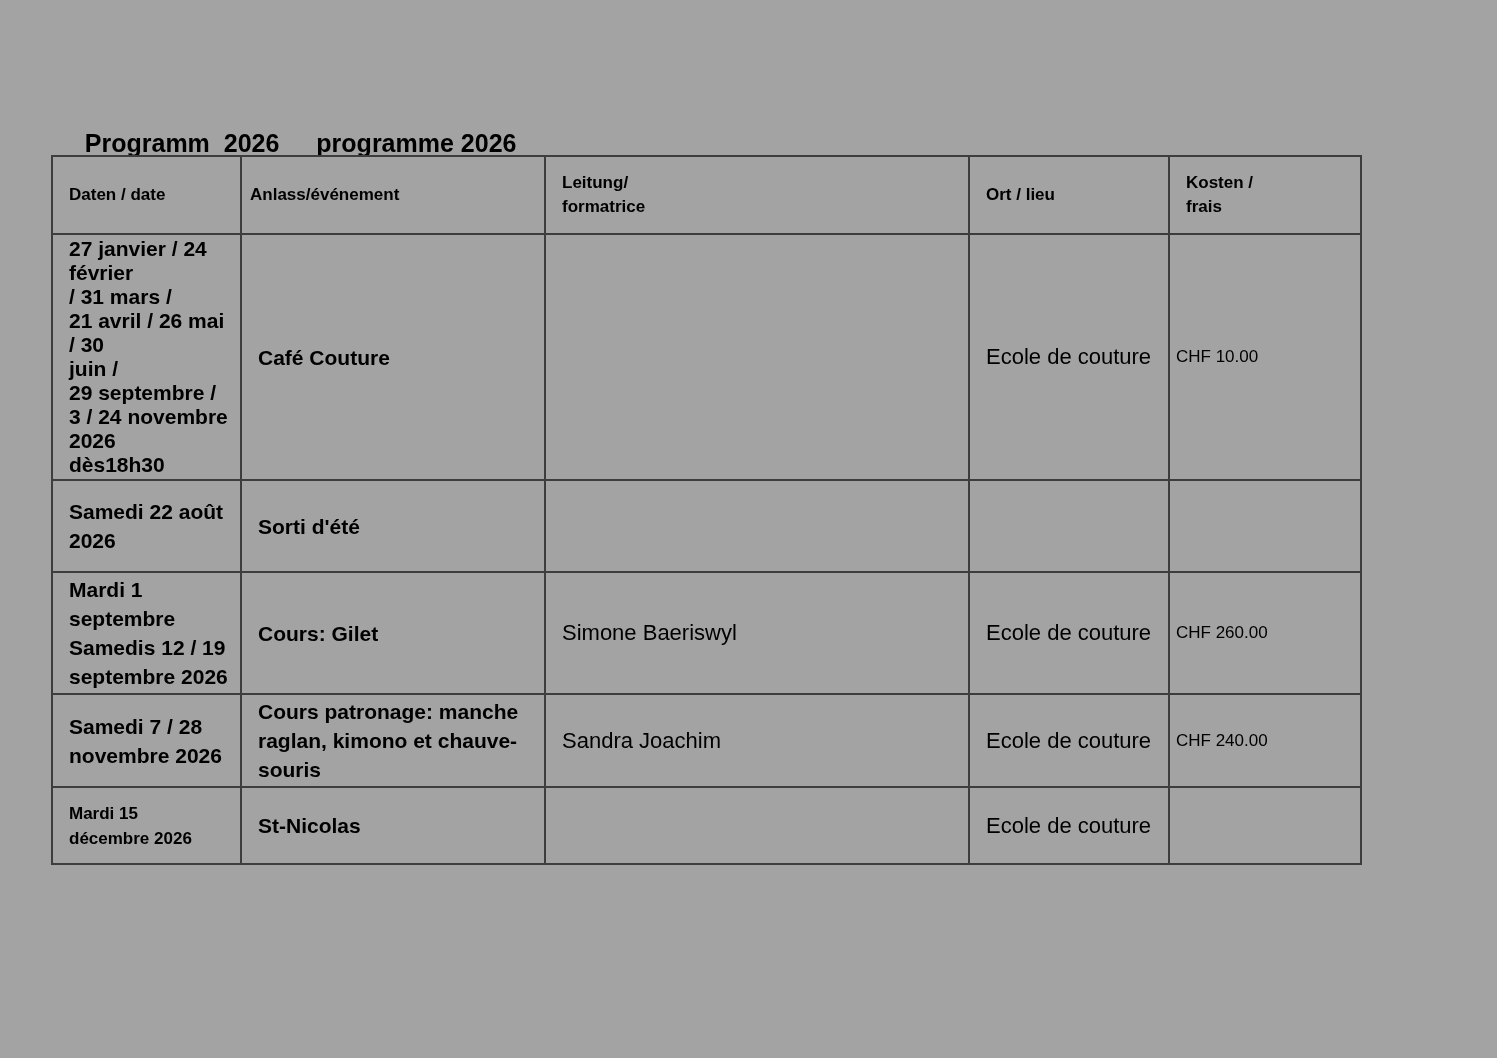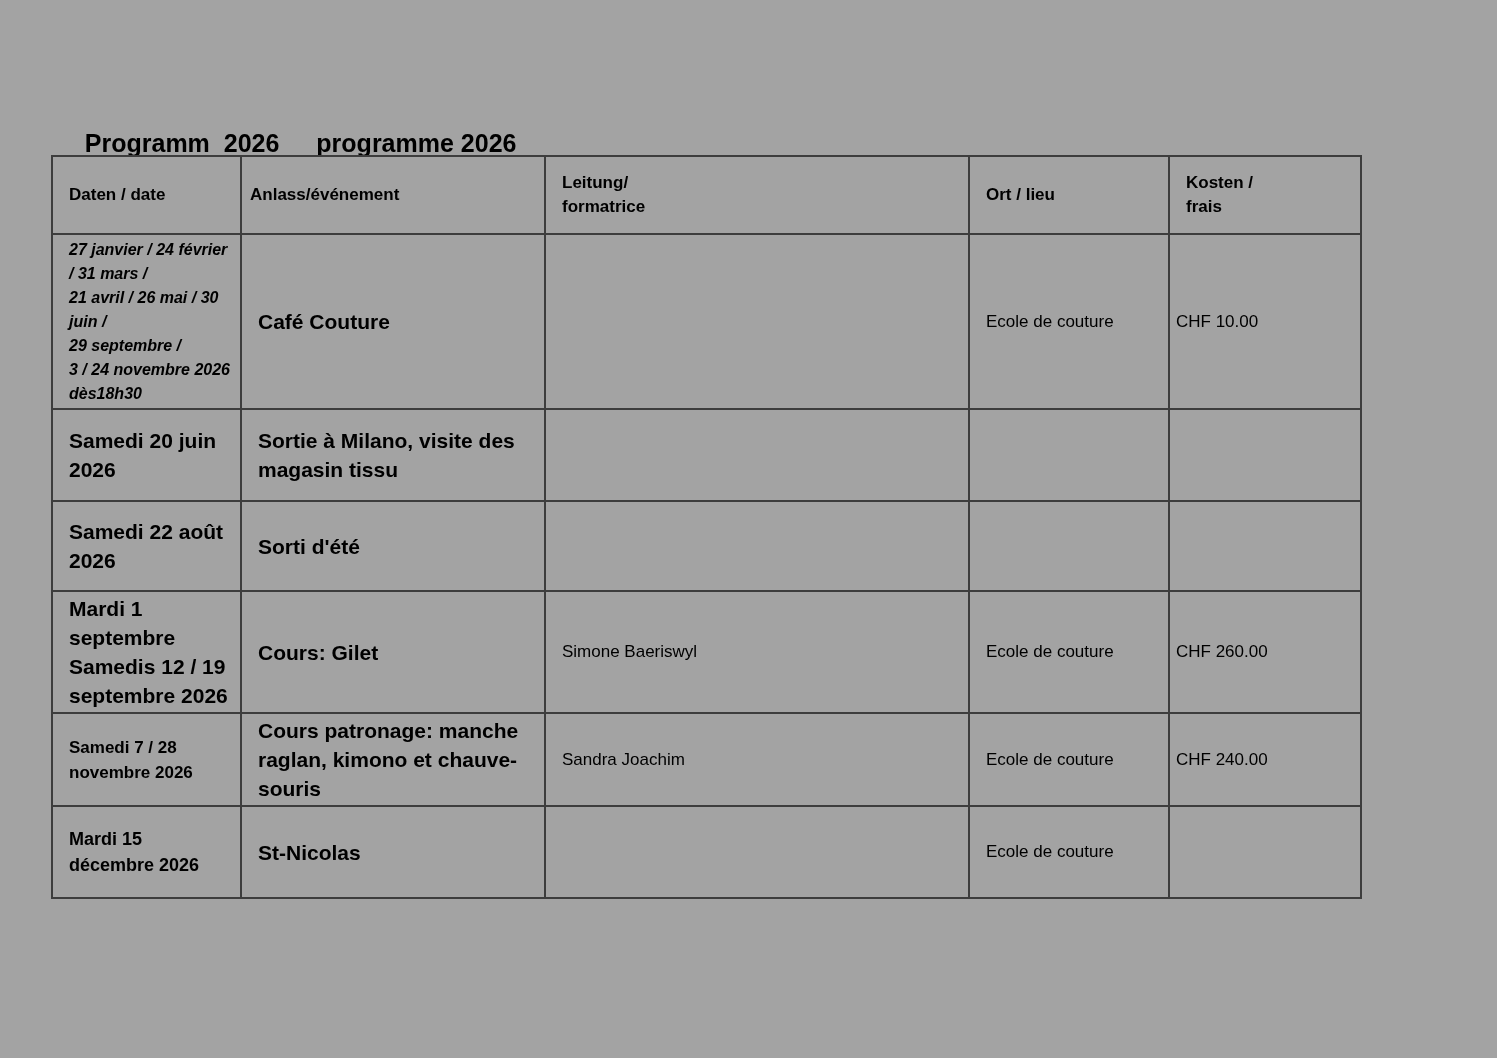--- a/index.html
+++ b/index.html
@@ -58,26 +58,26 @@
   
   tbody tr:nth-child(1) { height: 175px; }
   tbody tr:nth-child(2) { height: 92px; }
   tbody tr:nth-child(3) { height: 90px; }
   tbody tr:nth-child(4) { height: 80px; }
   tbody tr:nth-child(5) { height: 77px; }
   tbody tr:nth-child(6) { height: 92px; }
   tbody tr:nth-child(7) { height: 93px; }
 
   td.c-date { font-weight: bold; font-size: 21px; line-height: 29px; }
-  tbody tr:nth-child(1) td.c-date { font-size: 16px; line-height: 24px; font-style: italic; }
+  tbody tr:nth-child(1) td.c-date { font-size: 21px; line-height: 24px; }
   tbody tr:nth-child(5) td.c-date { font-size: 17px; line-height: 25px; }
   tbody tr:nth-child(6) td.c-date { font-size: 18px; line-height: 26px; }
 
   td.c-event { font-weight: bold; font-size: 21px; line-height: 29px; }
-  td.c-leader, td.c-place { font-size: 17px; line-height: 22px; }
+  td.c-leader, td.c-place { font-size: 22px; line-height: 22px; }
   td.c-cost { font-size: 17px; line-height: 22px; text-align: left; padding: 2px 6px; }
 </style>
 </head>
 <body>
 
 <div class="page">
 
   <div class="doc-title">
     <span class="title-de">Programm  2026</span><span class="title-fr">programme 2026</span>
   </div>
@@ -109,29 +109,20 @@
 juin /
 29 septembre /
 3 / 24 novembre 2026
 dès18h30</td>
         <td class="c-event">Café Couture</td>
         <td class="c-leader"></td>
         <td class="c-place">Ecole de couture</td>
         <td class="c-cost">CHF 10.00</td>
       </tr>
       <tr>
-        <td class="c-date">Samedi 20 juin
-2026</td>
-        <td class="c-event">Sortie à Milano, visite des
-magasin tissu</td>
-        <td class="c-leader"></td>
-        <td class="c-place"></td>
-        <td class="c-cost"></td>
-      </tr>
-      <tr>
         <td class="c-date">Samedi 22 août
 2026</td>
         <td class="c-event">Sorti d'été</td>
         <td class="c-leader"></td>
         <td class="c-place"></td>
         <td class="c-cost"></td>
       </tr>
       <tr>
         <td class="c-date">Mardi 1 septembre
 Samedis 12 / 19

